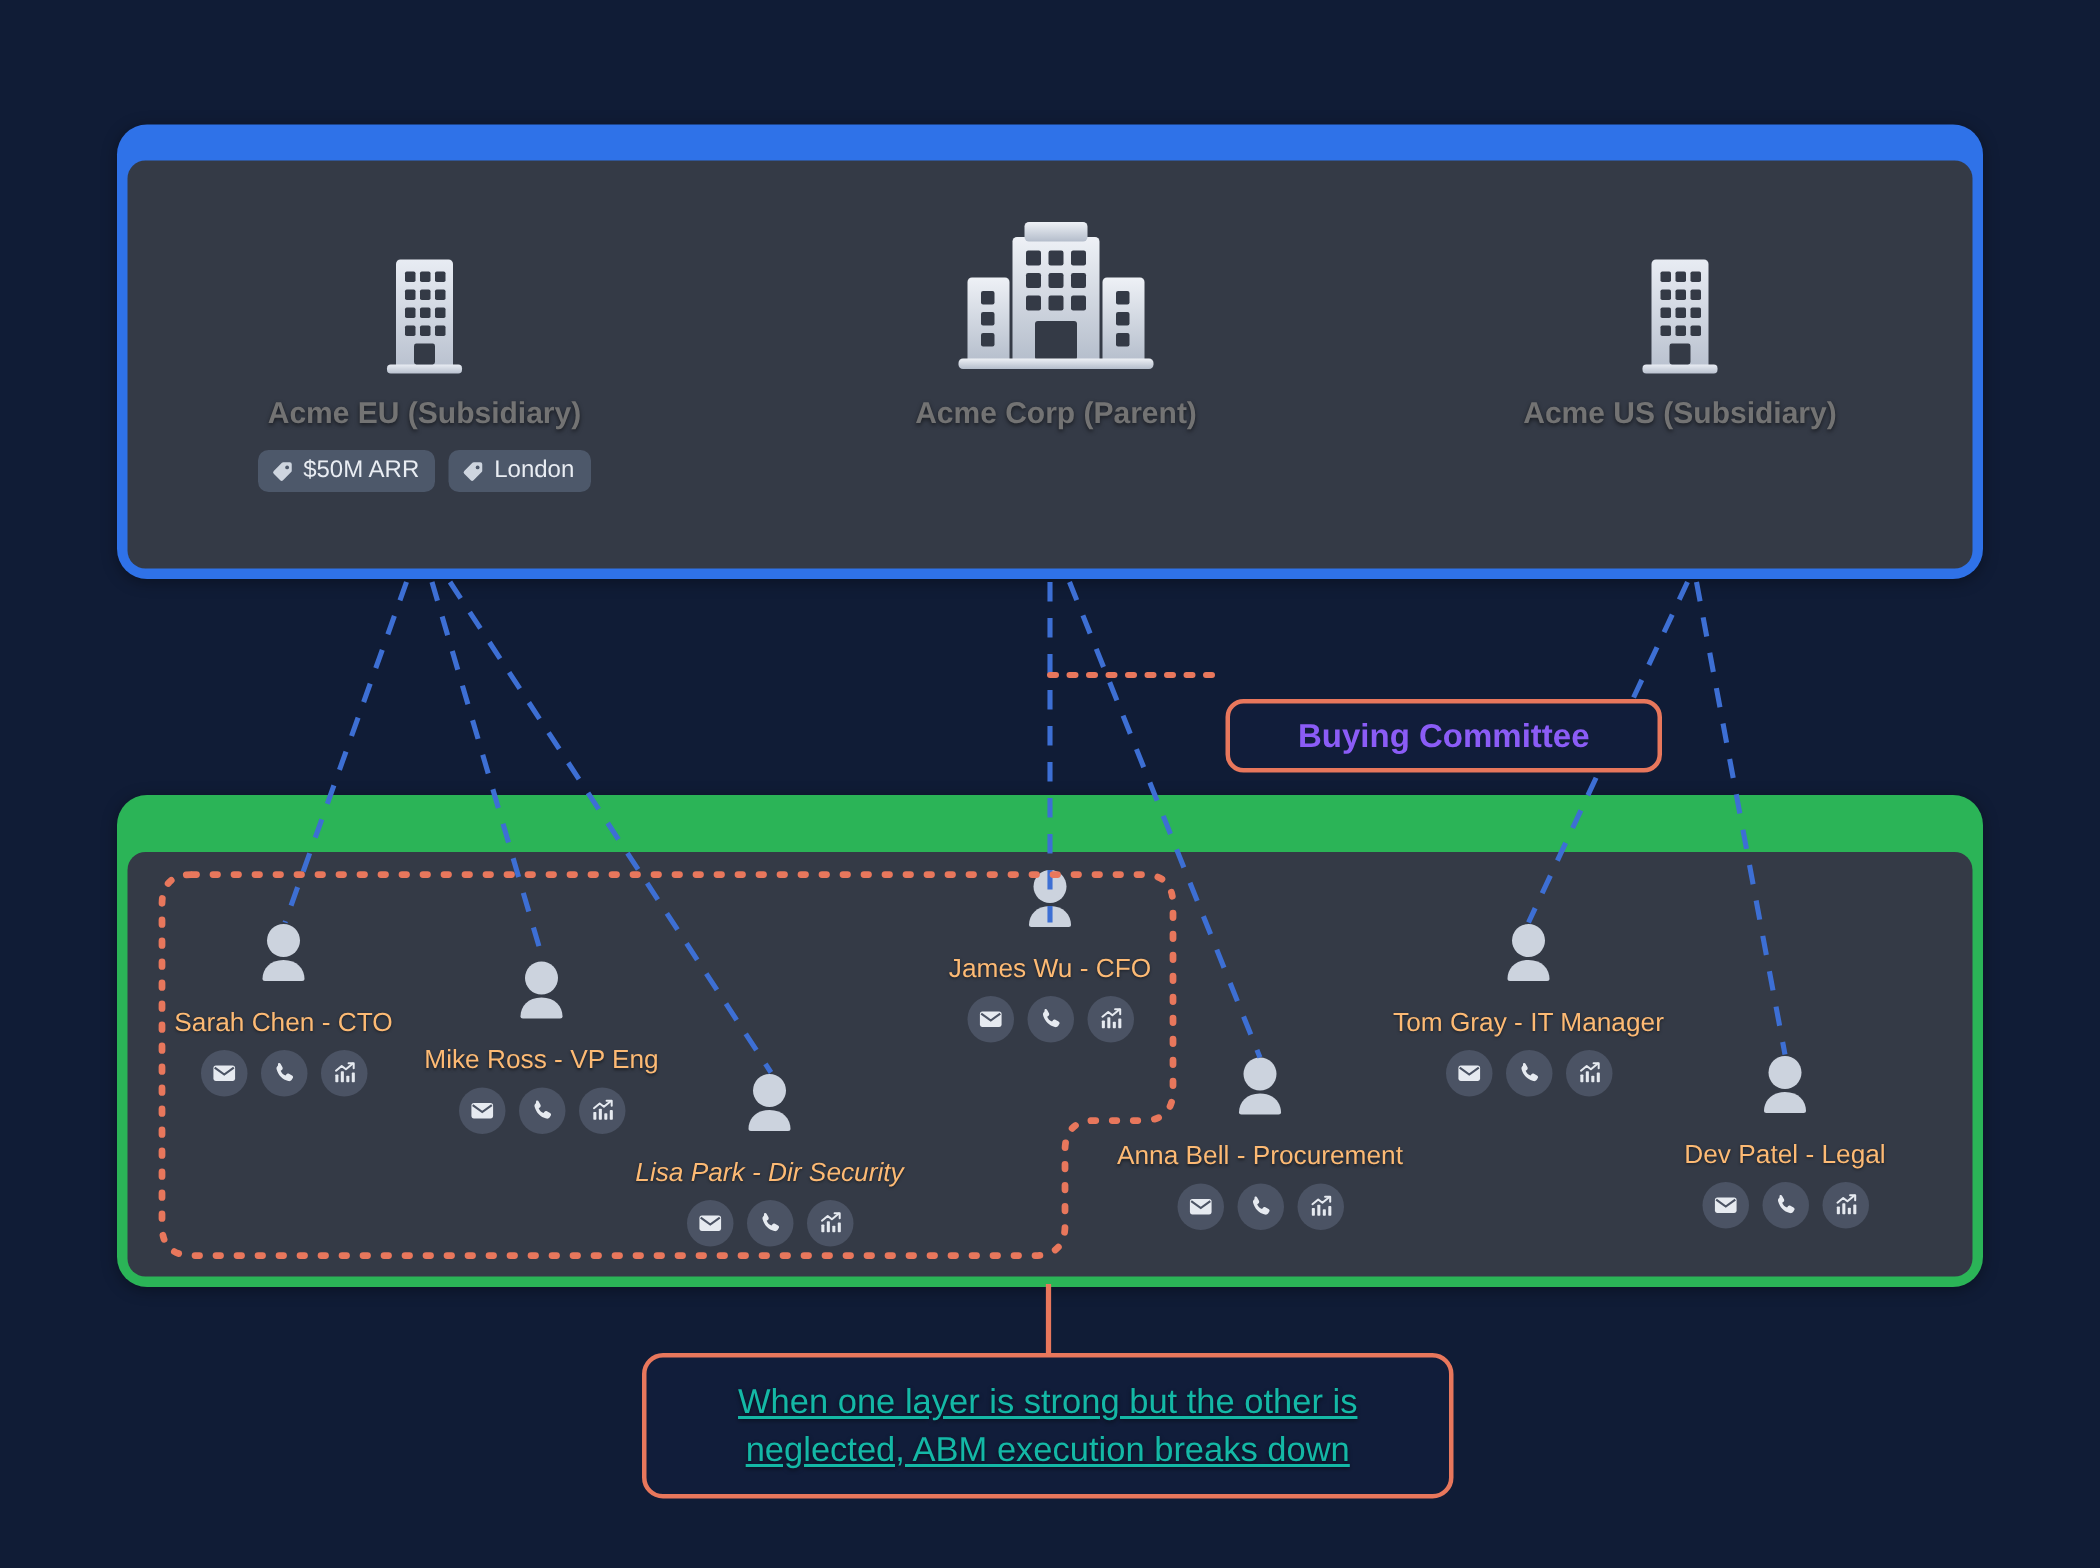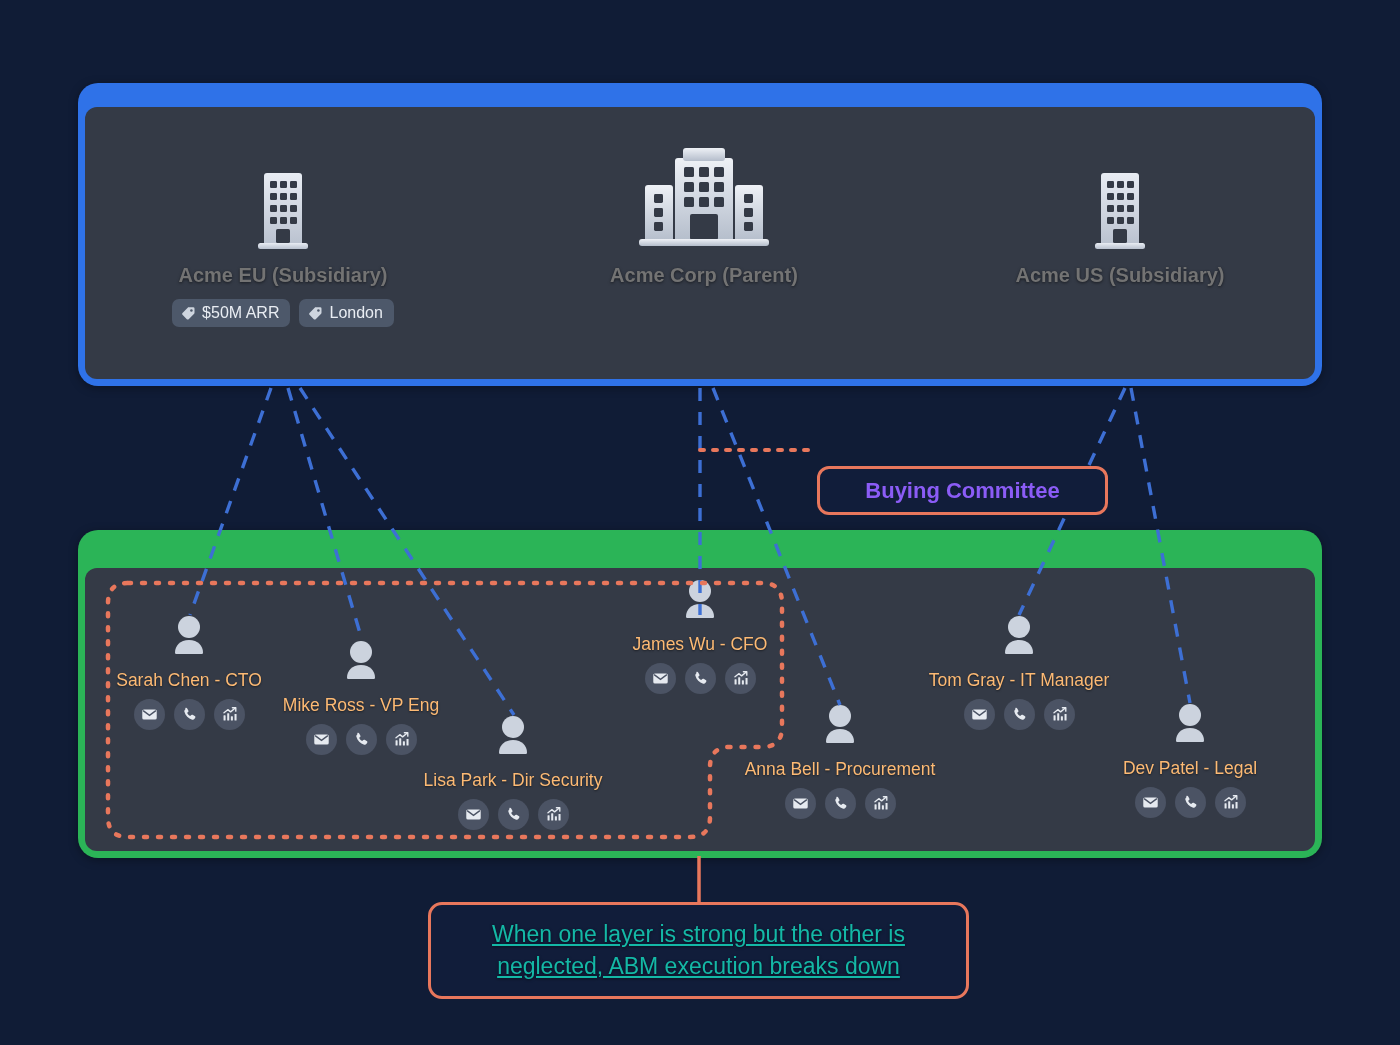--- a/index.html
+++ b/index.html
@@ -415,21 +415,21 @@
               <rect x="11.6" y="12" width="2.4" height="5" rx=".6"></rect>
               <rect x="15.9" y="9.5" width="2.4" height="7.5" rx=".6"></rect>
             </g>
           <path d="M3.5 8 8 4.3l3.3 2.6L16.8 2.4" fill="none" stroke="#e6eaf0" stroke-width="1.6" stroke-linecap="round" stroke-linejoin="round"></path>
           <path d="M13.4 2.1h4v4" fill="none" stroke="#e6eaf0" stroke-width="1.6" stroke-linecap="round" stroke-linejoin="round"></path>
         </svg>
       </span>
     </div>
   </div>
 
-  <div class="person" style="left:513px; top:713px;">
+  <div class="person" style="left:513px; top:713px;font-style:italic;">
     <span>
       <svg width="48" height="48" viewBox="0 0 48 48">
         <circle cx="24" cy="14" r="11" fill="#ccd3de"></circle>
         <path d="M24 27c-9 0-14 6-14 12.5 0 1 .6 1.5 1.6 1.5h24.8c1 0 1.6-.5 1.6-1.5C38 33 33 27 24 27z" fill="#ccd3de"></path>
       </svg>
     </span>
     <div class="person-name">Lisa Park - Dir Security</div>
     <div class="action-row">
       <span class="action-btn">
         <svg width="17" height="17" viewBox="0 0 20 20">

